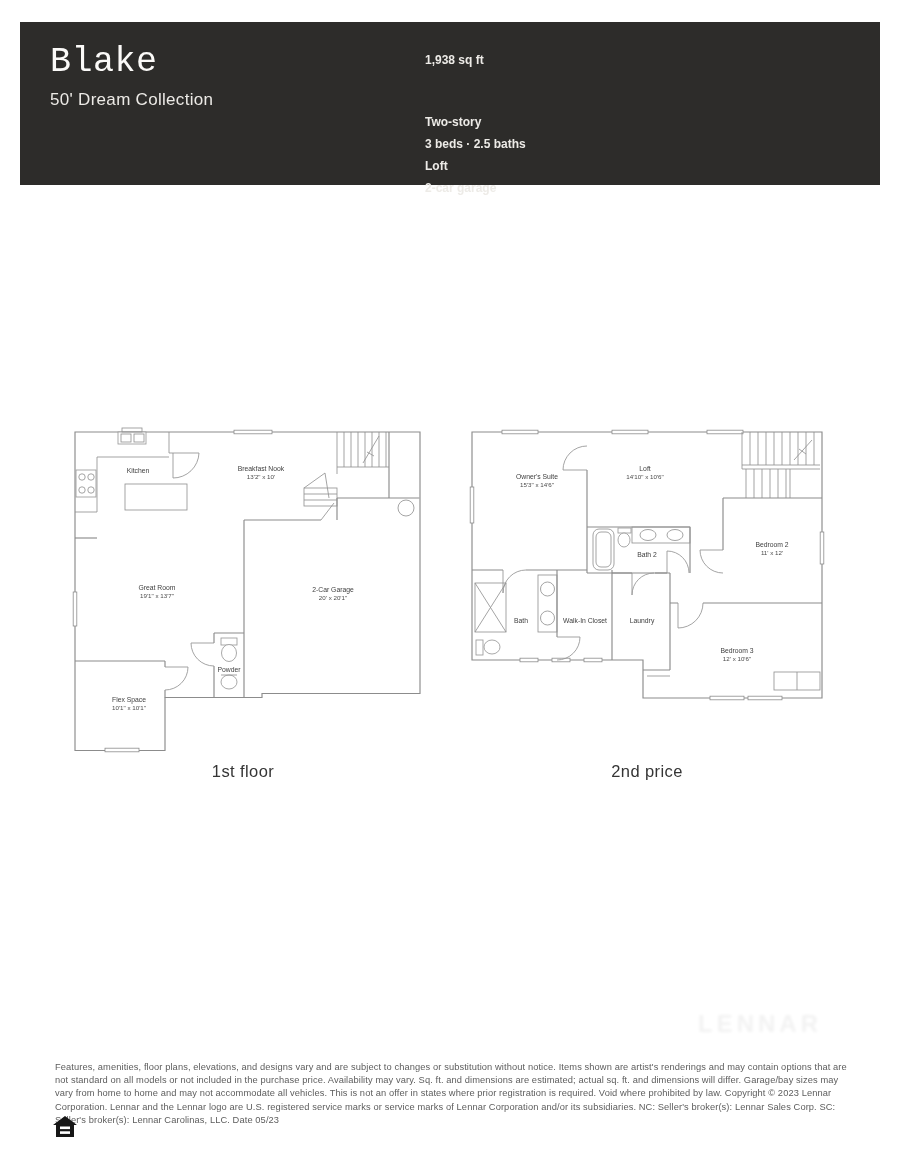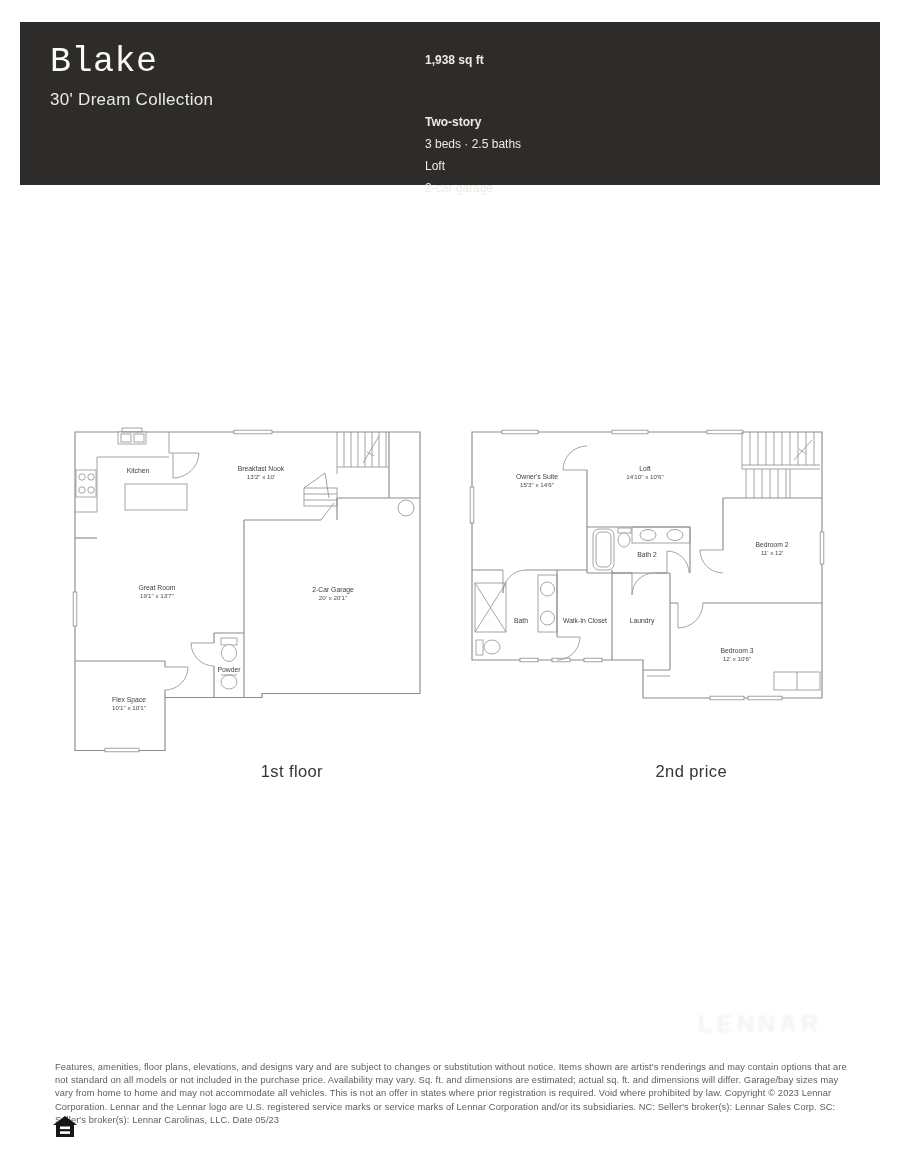--- a/index.html
+++ b/index.html
@@ -14,28 +14,28 @@
   }
   .title{
     position:absolute;left:30px;top:20px;
     font-family:Liberation Mono, monospace;
     font-size:35px;font-weight:400;letter-spacing:.5px;color:#fbfaf8;
   }
   .subtitle{
     position:absolute;left:30px;top:68px;font-size:17px;color:#eceae6;letter-spacing:.3px;
   }
   .specs{position:absolute;left:405px;top:27px;font-size:12px;color:#edebe7;}
-  .specs div{line-height:22px;}
+  .specs div{line-height:22px;font-weight:bold;}
   .specs .sqft{font-weight:bold;margin-bottom:9px;}
   .specs .stories{font-weight:bold;margin-top:40px;}
   
   .plan1{position:absolute;left:70px;top:427px;}
   .plan2{position:absolute;left:467px;top:427px;}
   .caption{
-    position:absolute;top:762px;width:160px;text-align:right;
+    position:absolute;top:762px;width:160px;text-align:center;
     font-size:16.5px;color:#353535;letter-spacing:.4px;
   }
   .caption1{left:163px;}
   .caption2{left:567px;}
   svg .w{stroke:#8c8c8c;fill:none;stroke-width:1.15;}
   svg .wt{stroke:#949494;fill:none;stroke-width:.85;}
   svg .fx{stroke:#9a9a9a;fill:#ffffff;stroke-width:.85;}
   svg .win{fill:#ffffff;stroke:#8c8c8c;stroke-width:.8;}
   svg text.rn{font-size:6.8px;fill:#3e3e3e;text-anchor:middle;font-family:"Liberation Sans",sans-serif;}
   svg text.rd{font-size:6.2px;fill:#4a4a4a;text-anchor:middle;font-family:"Liberation Sans",sans-serif;}
@@ -48,21 +48,21 @@
     position:absolute;left:55px;top:1061px;width:792px;
     font-size:9.3px;line-height:13.2px;color:#5d5d5d;letter-spacing:.1px;
   }
   .eho{position:absolute;left:53px;top:1116px;}
 </style>
 </head>
 <body>
 
 <div class="header">
   <div class="title">Blake</div>
-  <div class="subtitle">30' Dream Collection</div>
+  <div class="subtitle">50' Dream Collection</div>
   <div class="specs">
     <div class="sqft">1,938 sq ft</div>
     <div class="stories">Two-story</div>
     <div>3 beds · 2.5 baths</div>
     <div>Loft</div>
     <div>2-car garage</div>
   </div>
 </div>
 
 <svg class="plan1" width="355" height="330" viewBox="-5 -5 355 330">

